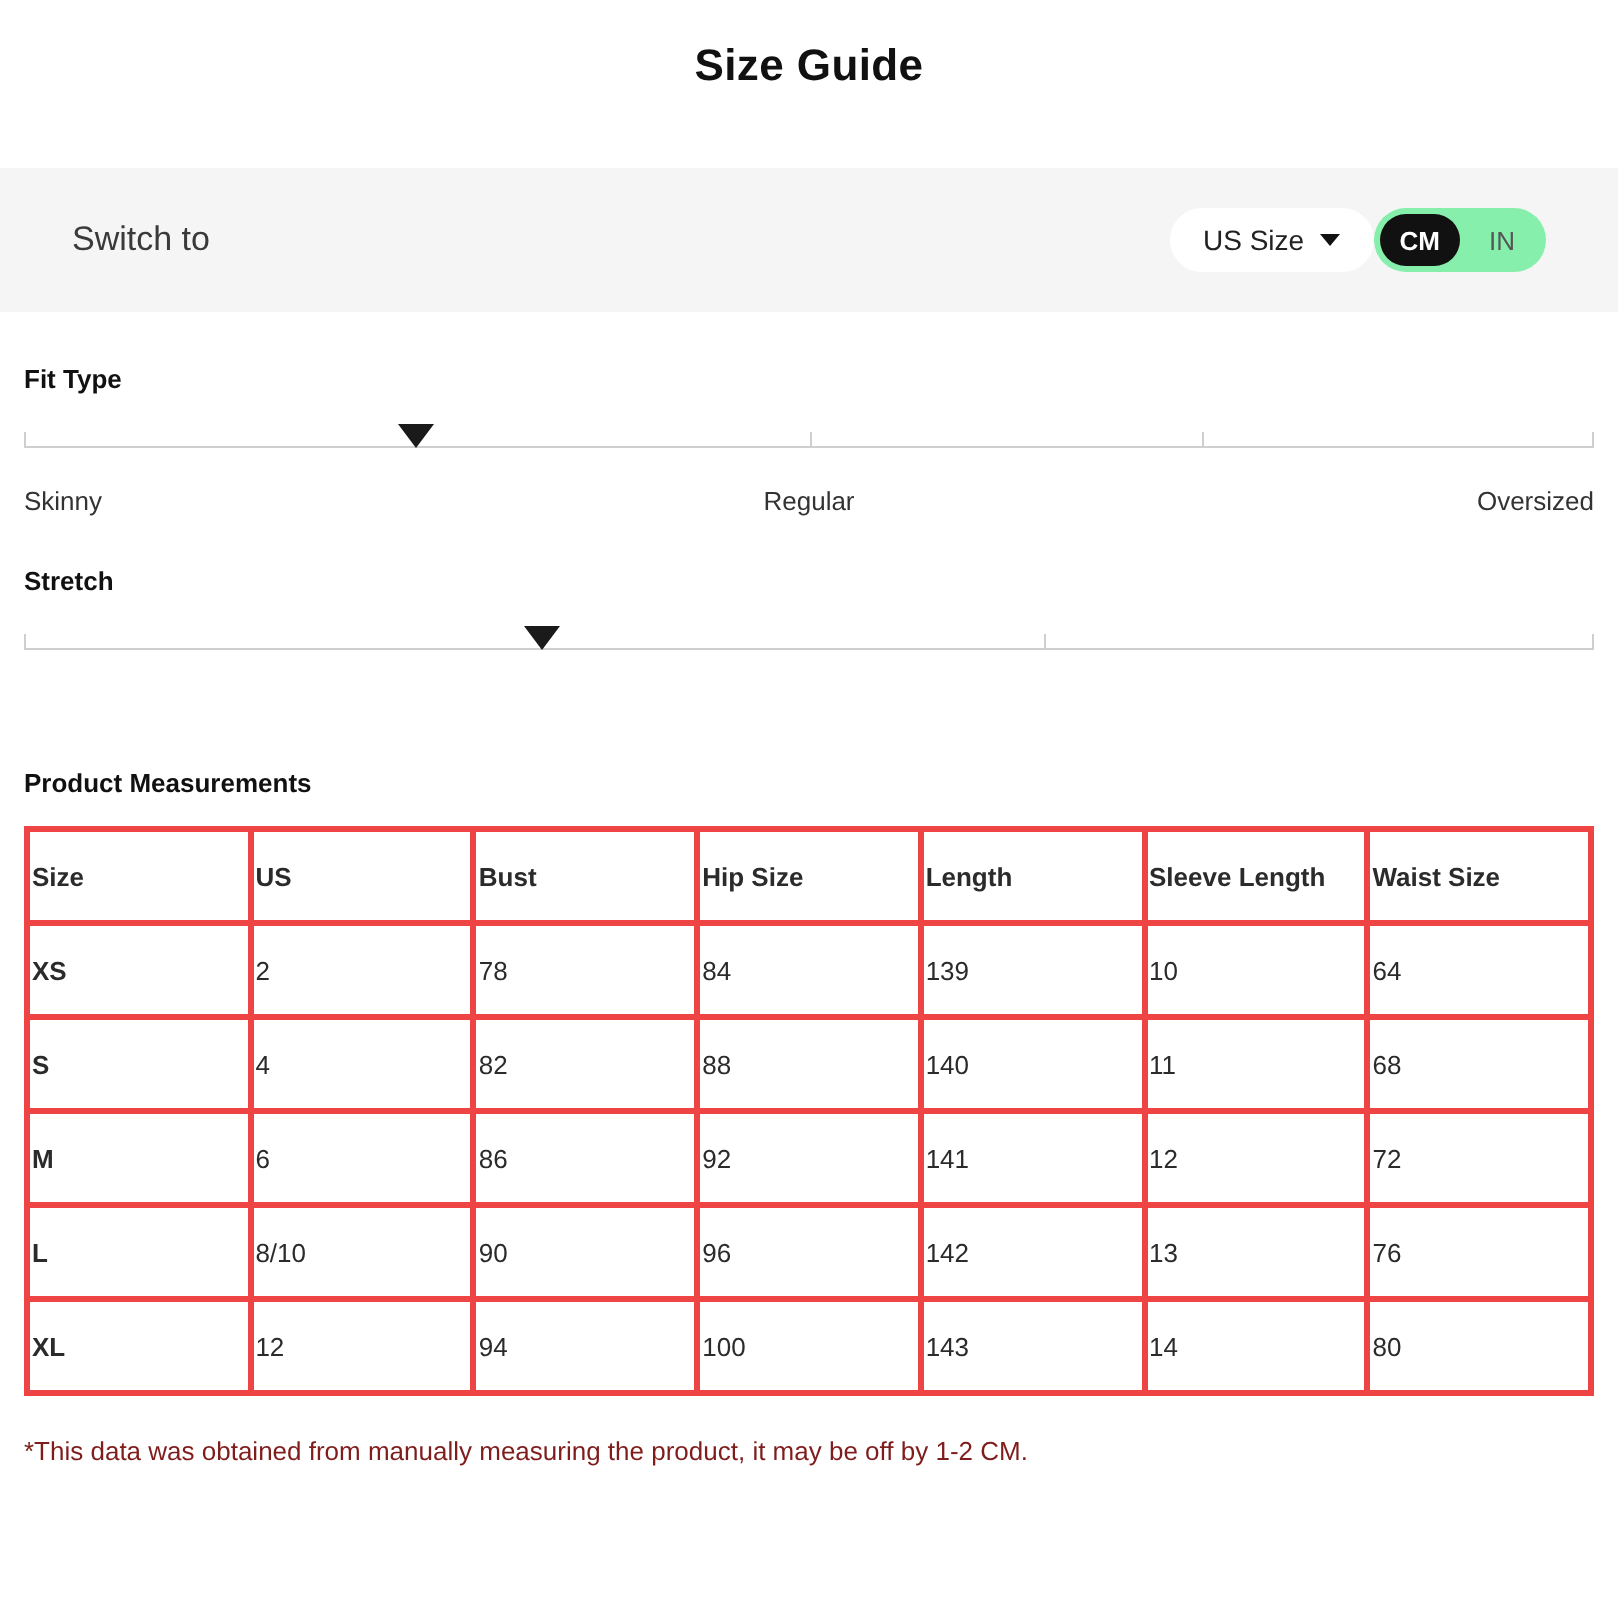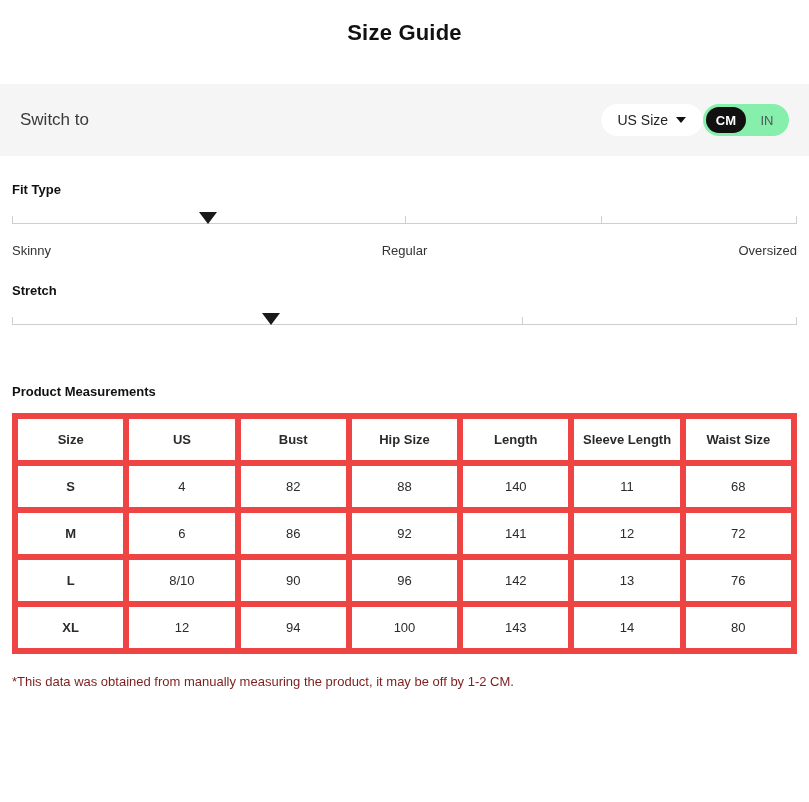--- a/index.html
+++ b/index.html
@@ -26,21 +26,21 @@
     color: #111111;
     padding-top: 20px;
     letter-spacing: 0.2px;
   }
   .switch-bar {
     margin-top: 38px;
     background: #f5f5f5;
     height: 72px;
     display: flex;
     align-items: center;
-    padding: 0 20px;
+    padding: 0 36px;
   }
   .switch-label {
     font-size: 17px;
     color: #3a3a3a;
     flex: 1;
   }
   .unit-controls {
     display: flex;
     align-items: center;
   }
@@ -138,23 +138,23 @@
     color: #333;
     white-space: nowrap;
   }
   table.measure {
     margin: 14px 12px 0 12px;
     border-collapse: collapse;
     width: 785px;
     table-layout: fixed;
   }
   table.measure th, table.measure td {
-    border: 6px solid #ef4444;
+    border: 3px solid #ef4444;
     height: 47px;
-    text-align: center;
+    text-align: left;
     font-size: 13px;
     color: #2b2b2b;
   }
   table.measure th {
     font-weight: bold;
     font-size: 13px;
   }
   table.measure td.sizecell {
     font-weight: bold;
   }
@@ -219,20 +219,29 @@
         <th>US</th>
         <th>Bust</th>
         <th>Hip Size</th>
         <th>Length</th>
         <th>Sleeve Length</th>
         <th>Waist Size</th>
       </tr>
     </thead>
     <tbody>
       <tr>
+        <td class="sizecell">XS</td>
+        <td>2</td>
+        <td>78</td>
+        <td>84</td>
+        <td>139</td>
+        <td>10</td>
+        <td>64</td>
+      </tr>
+      <tr>
         <td class="sizecell">S</td>
         <td>4</td>
         <td>82</td>
         <td>88</td>
         <td>140</td>
         <td>11</td>
         <td>68</td>
       </tr>
       <tr>
         <td class="sizecell">M</td>

